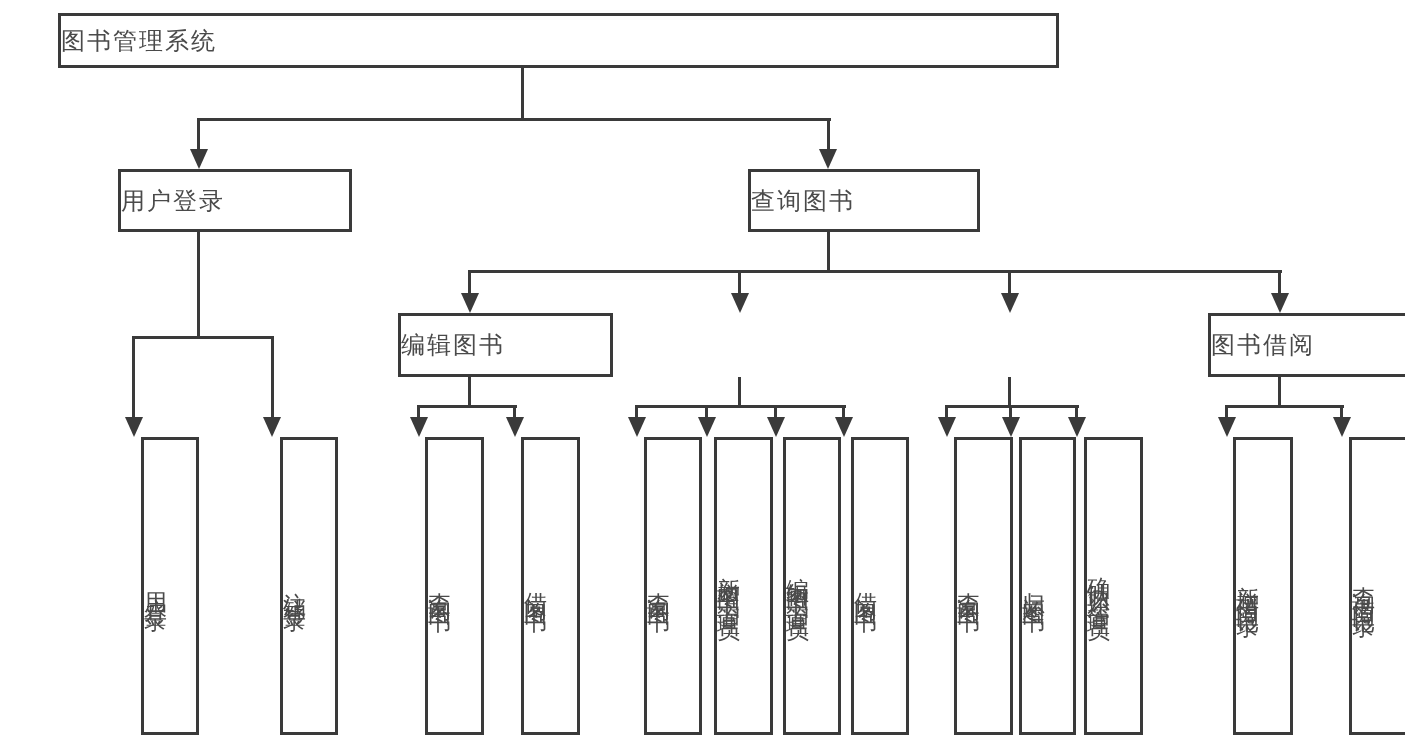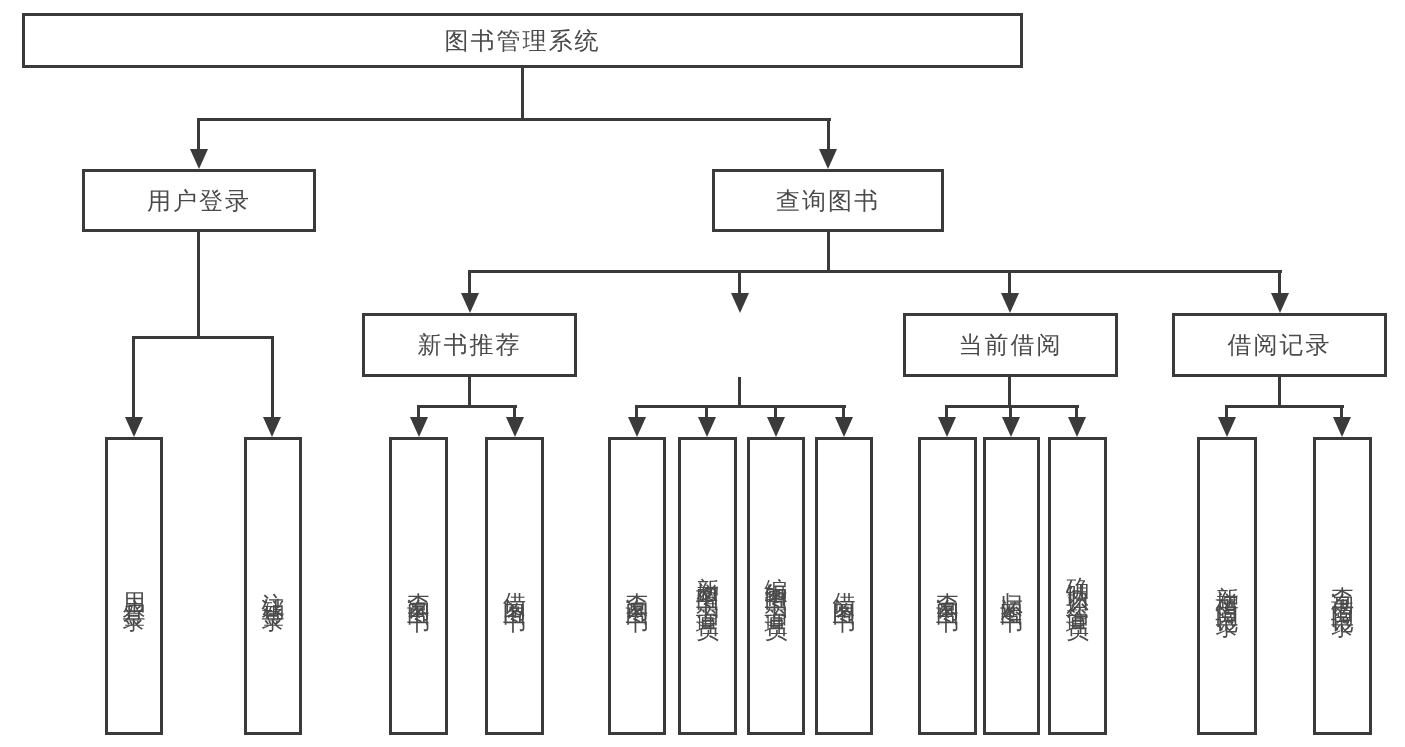--- a/index.html
+++ b/index.html
@@ -18,22 +18,23 @@
     overflow: hidden;
     font-family: "Liberation Sans", sans-serif;
     color: var(--text);
   }
   .box {
     position: absolute;
     border: 3px solid var(--line);
     background: var(--bg);
     display: flex;
     align-items: center;
-    justify-content: center;
+    justify-content: flex-start;
     text-align: center;
+    margin-left: 36px;
   }
   .hlabel {
     font-size: 24px;
     letter-spacing: 2px;
     white-space: nowrap;
   }
   .vlabel {
     writing-mode: vertical-rl;
     text-orientation: mixed;
     font-size: 23px;
@@ -99,27 +100,24 @@
   <div class="ln" style="left:468px; top:273px; width:3px; height:22px;"></div>
   <div class="ln" style="left:738px; top:273px; width:3px; height:22px;"></div>
   <div class="ln" style="left:1008px; top:273px; width:3px; height:22px;"></div>
   <div class="ln" style="left:1278px; top:273px; width:3px; height:22px;"></div>
   <div class="arw" style="left:461px; top:293px;"></div>
   <div class="arw" style="left:731px; top:293px;"></div>
   <div class="arw" style="left:1001px; top:293px;"></div>
   <div class="arw" style="left:1271px; top:293px;"></div>
 
   <div class="box" style="left:362px; top:313px; width:215px; height:64px;">
-    <span class="hlabel">新书推荐</span>
-  </div>
-  <div class="box" style="left:903px; top:313px; width:215px; height:64px;">
-    <span class="hlabel">当前借阅</span>
+    <span class="hlabel">编辑图书</span>
   </div>
   <div class="box" style="left:1172px; top:313px; width:215px; height:64px;">
-    <span class="hlabel">借阅记录</span>
+    <span class="hlabel">图书借阅</span>
   </div>
 
   <div class="ln" style="left:468px; top:377px; width:3px; height:31px;"></div>
   <div class="ln" style="left:417px; top:405px; width:100px; height:3px;"></div>
   <div class="ln" style="left:417px; top:408px; width:3px; height:11px;"></div>
   <div class="ln" style="left:513px; top:408px; width:3px; height:11px;"></div>
   <div class="arw" style="left:410px; top:417px;"></div>
   <div class="arw" style="left:506px; top:417px;"></div>
 
   <div class="ln" style="left:738px; top:377px; width:3px; height:31px;"></div>

